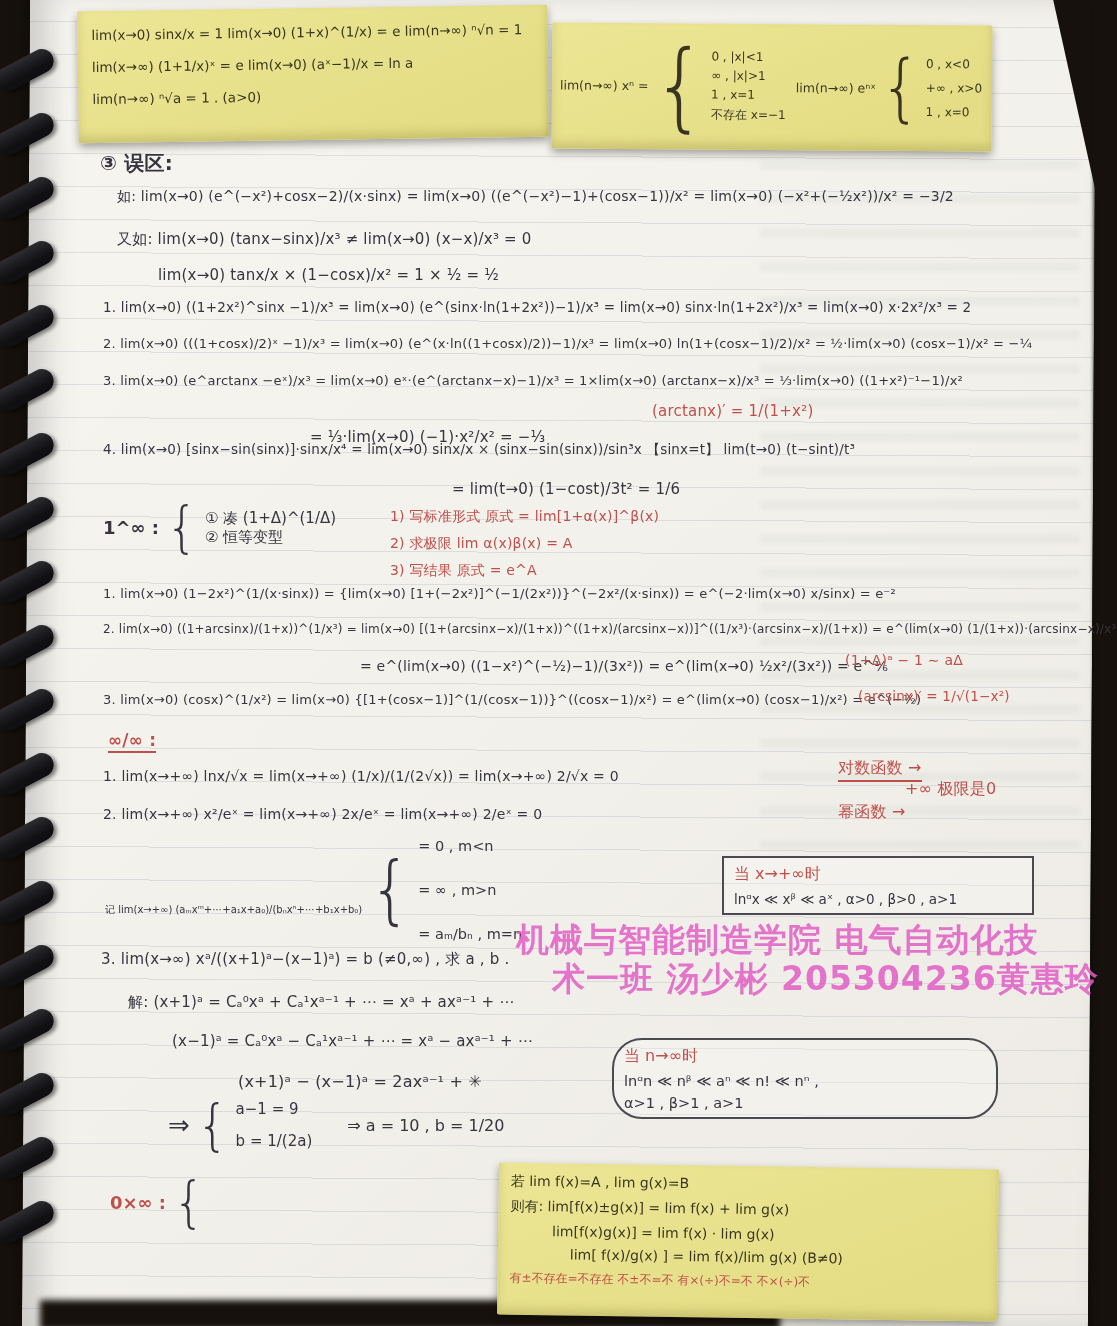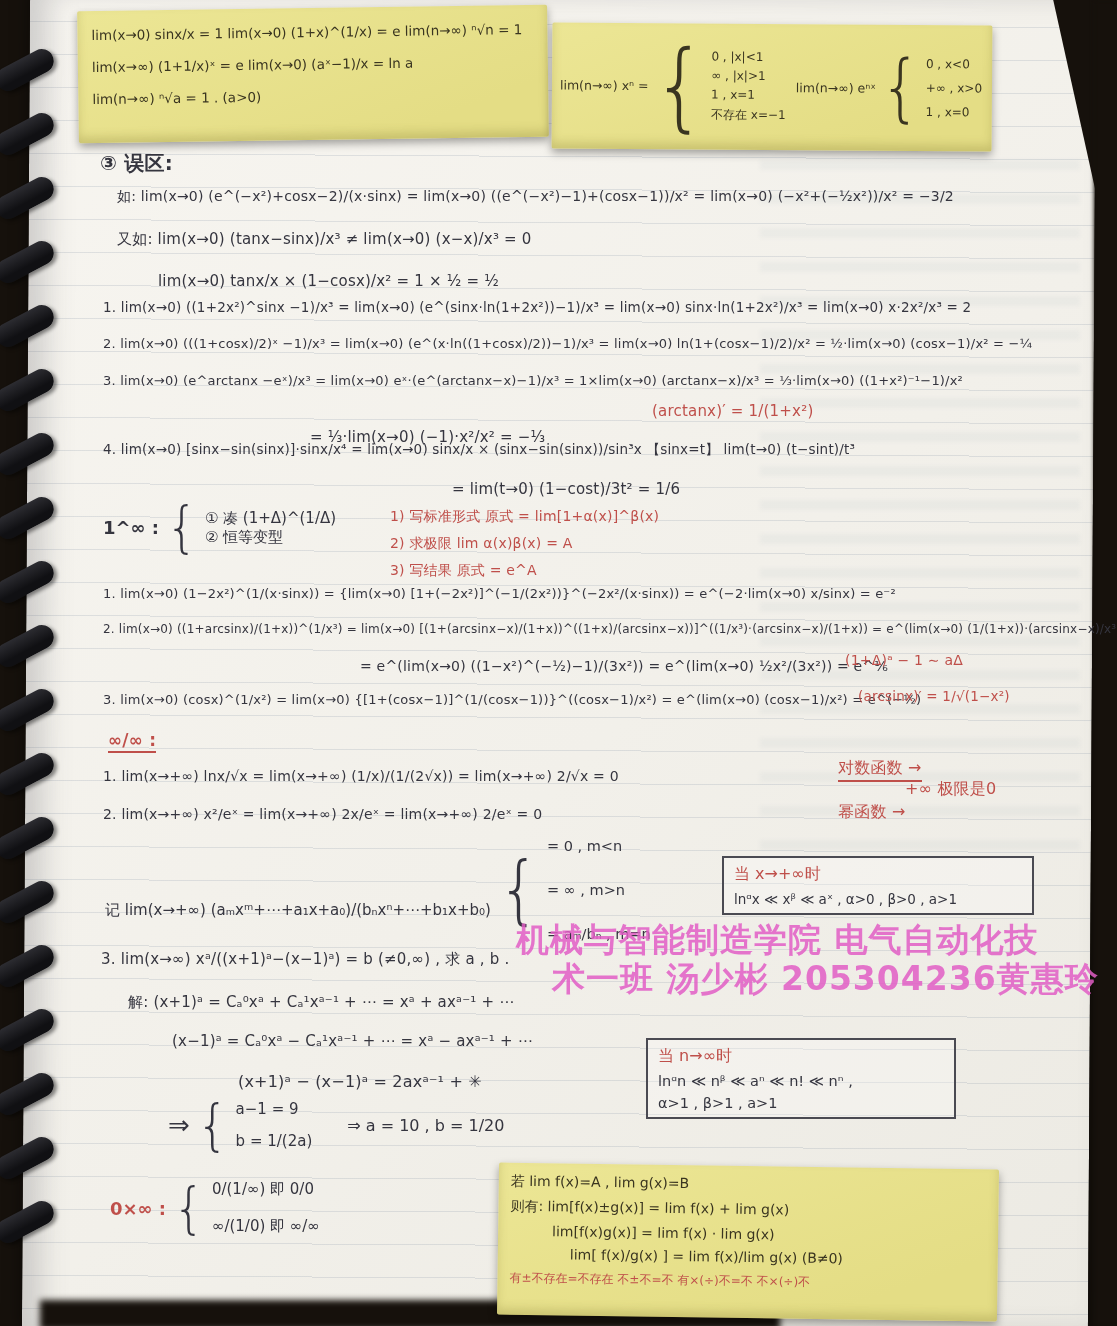--- a/index.html
+++ b/index.html
@@ -53,21 +53,21 @@
 
 <div class="paper"></div>
 <div class="patch tr"></div>
 <div class="patch rs"></div>
 <div class="patch bt"></div>
 <div class="bleed" style="left:760px;top:160px;width:320px;height:700px;"></div>
 
 <div class="note" style="left:100px;top:150px;font-size:20px;font-weight:bold;">③ 误区:</div>
 <div class="note" style="left:117px;top:188px;font-size:14px;">如: lim(x→0) (e^(−x²)+cosx−2)/(x·sinx) = lim(x→0) ((e^(−x²)−1)+(cosx−1))/x² = lim(x→0) (−x²+(−½x²))/x² = −3/2</div>
 <div class="note" style="left:117px;top:230px;font-size:15px;">又如: lim(x→0) (tanx−sinx)/x³ ≠ lim(x→0) (x−x)/x³ = 0</div>
-<div class="note" style="left:158px;top:272px;font-size:15px;">lim(x→0) tanx/x × (1−cosx)/x² = 1 × ½ = ½</div>
+<div class="note" style="left:158px;top:266px;font-size:15px;">lim(x→0) tanx/x × (1−cosx)/x² = 1 × ½ = ½</div>
 <div class="note" style="left:103px;top:299px;font-size:13.5px;">1. lim(x→0) ((1+2x²)^sinx −1)/x³ = lim(x→0) (e^(sinx·ln(1+2x²))−1)/x³ = lim(x→0) sinx·ln(1+2x²)/x³ = lim(x→0) x·2x²/x³ = 2</div>
 <div class="note" style="left:103px;top:336px;font-size:13px;">2. lim(x→0) (((1+cosx)/2)ˣ −1)/x³ = lim(x→0) (e^(x·ln((1+cosx)/2))−1)/x³ = lim(x→0) ln(1+(cosx−1)/2)/x² = ½·lim(x→0) (cosx−1)/x² = −¼</div>
 <div class="note" style="left:103px;top:373px;font-size:13px;">3. lim(x→0) (e^arctanx −eˣ)/x³ = lim(x→0) eˣ·(e^(arctanx−x)−1)/x³ = 1×lim(x→0) (arctanx−x)/x³ = ⅓·lim(x→0) ((1+x²)⁻¹−1)/x²</div>
 <div class="note" style="left:310px;top:408px;font-size:15px;margin-top:20px;">= ⅓·lim(x→0) (−1)·x²/x² = −⅓</div>
 <div class="note red" style="left:652px;top:402px;font-size:15px;">(arctanx)′ = 1/(1+x²)</div>
 <div class="note" style="left:103px;top:441px;font-size:13.5px;">4. lim(x→0) [sinx−sin(sinx)]·sinx/x⁴ = lim(x→0) sinx/x × (sinx−sin(sinx))/sin³x 【sinx=t】 lim(t→0) (t−sint)/t³</div>
 <div class="note" style="left:452px;top:480px;font-size:15px;">= lim(t→0) (1−cost)/3t² = 1/6</div>
 
 <div class="grp" style="left:103px;top:505px;">
   <span style="font-size:18px;font-weight:bold;">1^∞ :</span>
@@ -89,34 +89,34 @@
 <div class="note red" style="left:858px;top:688px;font-size:13.5px;">(arcsinx)′ = 1/√(1−x²)</div>
 
 <div class="note red ul" style="left:108px;top:730px;font-size:17px;font-weight:bold;">∞/∞ :</div>
 <div class="note" style="left:103px;top:768px;font-size:14px;">1. lim(x→+∞) lnx/√x = lim(x→+∞) (1/x)/(1/(2√x)) = lim(x→+∞) 2/√x = 0</div>
 <div class="note red ul" style="left:838px;top:758px;font-size:16px;">对数函数 →</div>
 <div class="note red" style="left:905px;top:779px;font-size:16px;">+∞ 极限是0</div>
 <div class="note" style="left:103px;top:806px;font-size:14px;">2. lim(x→+∞) x²/eˣ = lim(x→+∞) 2x/eˣ = lim(x→+∞) 2/eˣ = 0</div>
 <div class="note red" style="left:838px;top:802px;font-size:16px;">幂函数 →</div>
 
 <div class="grp" style="left:105px;top:838px;">
-  <span style="font-size:15px;margin-top:40px;">记 lim(x→+∞) (aₘxᵐ+⋯+a₁x+a₀)/(bₙxⁿ+⋯+b₁x+b₀)</span>
+  <span style="font-size:10px;margin-top:40px;">记 lim(x→+∞) (aₘxᵐ+⋯+a₁x+a₀)/(bₙxⁿ+⋯+b₁x+b₀)</span>
   <span class="brace b3">{</span>
   <span class="col" style="gap:28px;font-size:14.5px;">
     <span>= 0 , m&lt;n</span>
     <span>= ∞ , m&gt;n</span>
     <span>= aₘ/bₙ , m=n</span>
   </span>
 </div>
 
 <div class="boxnote" style="left:722px;top:856px;width:312px;">
   <div class="red" style="font-size:16px;margin-bottom:6px;">当 x→+∞时</div>
   <div style="font-size:13.5px;">lnᵅx ≪ xᵝ ≪ aˣ , α&gt;0 , β&gt;0 , a&gt;1</div>
 </div>
-<div class="boxnote" style="left:646px;top:1038px;width:310px;">
+<div class="boxnote" style="left:612px;top:1038px;width:386px;border-radius:30px;">
   <div class="red" style="font-size:16px;margin-bottom:6px;">当 n→∞时</div>
   <div style="font-size:14.5px;margin-bottom:6px;">lnᵅn ≪ nᵝ ≪ aⁿ ≪ n! ≪ nⁿ ,</div>
   <div style="font-size:14.5px;">α&gt;1 , β&gt;1 , a&gt;1</div>
 </div>
 
 <div class="wm" style="left:516px;top:918px;font-size:33px;">机械与智能制造学院 电气自动化技</div>
 <div class="wm" style="left:552px;top:957px;font-size:33px;">术一班 汤少彬  205304236黄惠玲</div>
 
 <div class="note" style="left:101px;top:950px;font-size:15px;">3. lim(x→∞) xᵃ/((x+1)ᵃ−(x−1)ᵃ) = b (≠0,∞) , 求 a , b .</div>
 <div class="note" style="left:128px;top:993px;font-size:15px;">解: (x+1)ᵃ = Cₐ⁰xᵃ + Cₐ¹xᵃ⁻¹ + ⋯ = xᵃ + axᵃ⁻¹ + ⋯</div>
@@ -129,24 +129,20 @@
   <span class="col" style="gap:14px;font-size:15px;">
     <span>a−1 = 9</span>
     <span>b = 1/(2a)</span>
   </span>
   <span style="font-size:16px;margin-left:28px;">⇒ a = 10 , b = 1/20</span>
 </div>
 
 <div class="grp" style="left:110px;top:1180px;">
   <span class="red" style="font-size:18px;font-weight:bold;">0×∞ :</span>
   <span class="brace b2">{</span>
-  <span class="col" style="gap:18px;font-size:15px;">
-    <span>0/(1/∞)  即  0/0</span>
-    <span>∞/(1/0)  即  ∞/∞</span>
-  </span>
 </div>
 
 <div class="sticky" style="left:78px;top:8px;width:470px;height:132px;transform:rotate(-0.8deg);padding:16px 14px;">
   <div style="font-size:13.5px;white-space:nowrap;">lim(x→0) sinx/x = 1    lim(x→0) (1+x)^(1/x) = e    lim(n→∞) ⁿ√n = 1</div>
   <div style="font-size:13.5px;white-space:nowrap;margin-top:16px;">lim(x→∞) (1+1/x)ˣ = e       lim(x→0) (aˣ−1)/x = ln a</div>
   <div style="font-size:13.5px;white-space:nowrap;margin-top:16px;">lim(n→∞) ⁿ√a = 1 . (a&gt;0)</div>
 </div>
 
 <div class="sticky" style="left:552px;top:24px;width:440px;height:126px;transform:rotate(0.4deg);padding:8px 8px;display:flex;gap:10px;align-items:center;">
   <div style="display:flex;align-items:center;gap:4px;">

